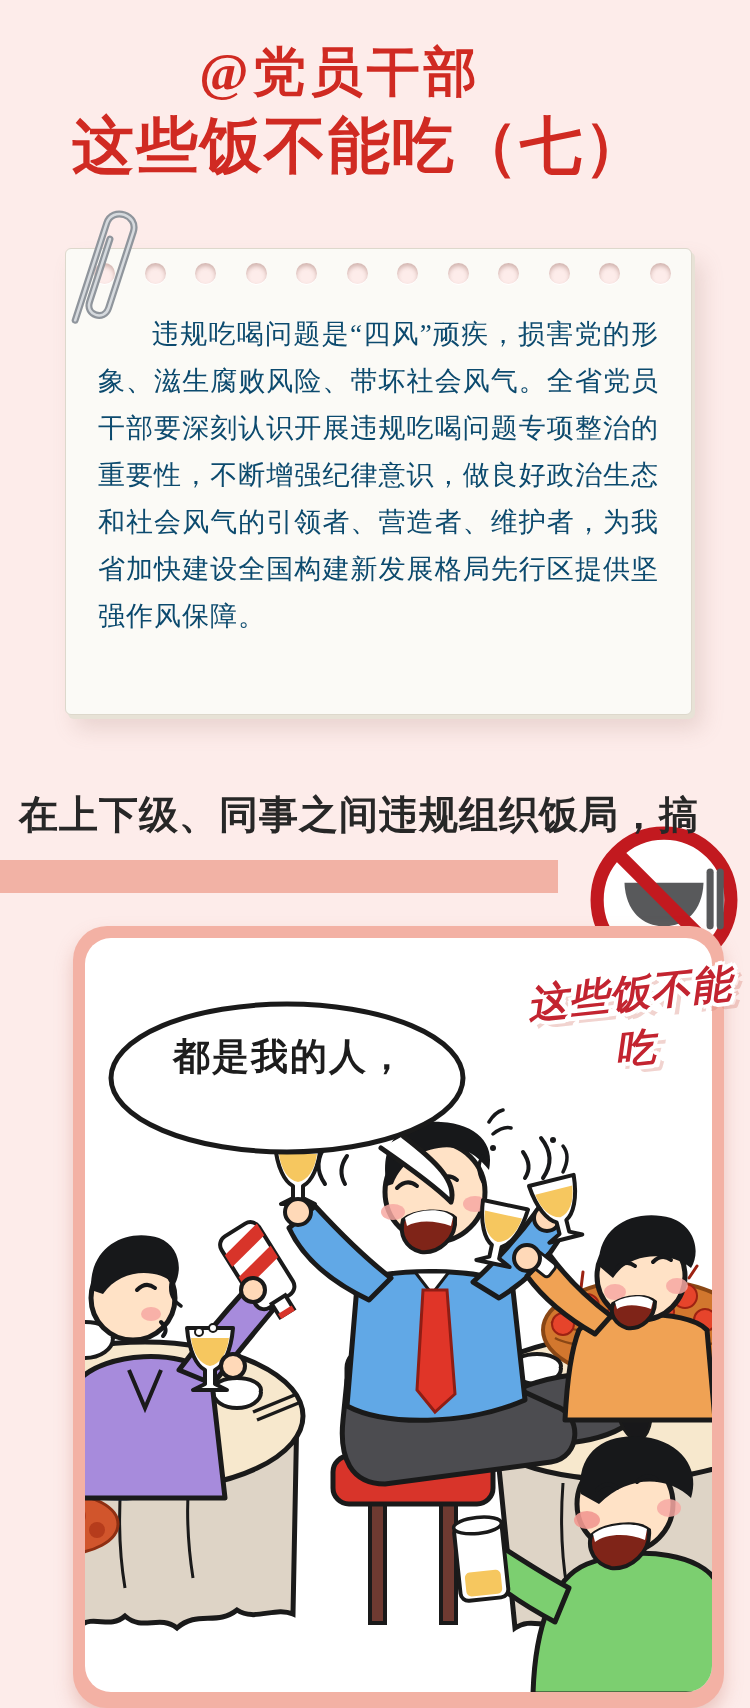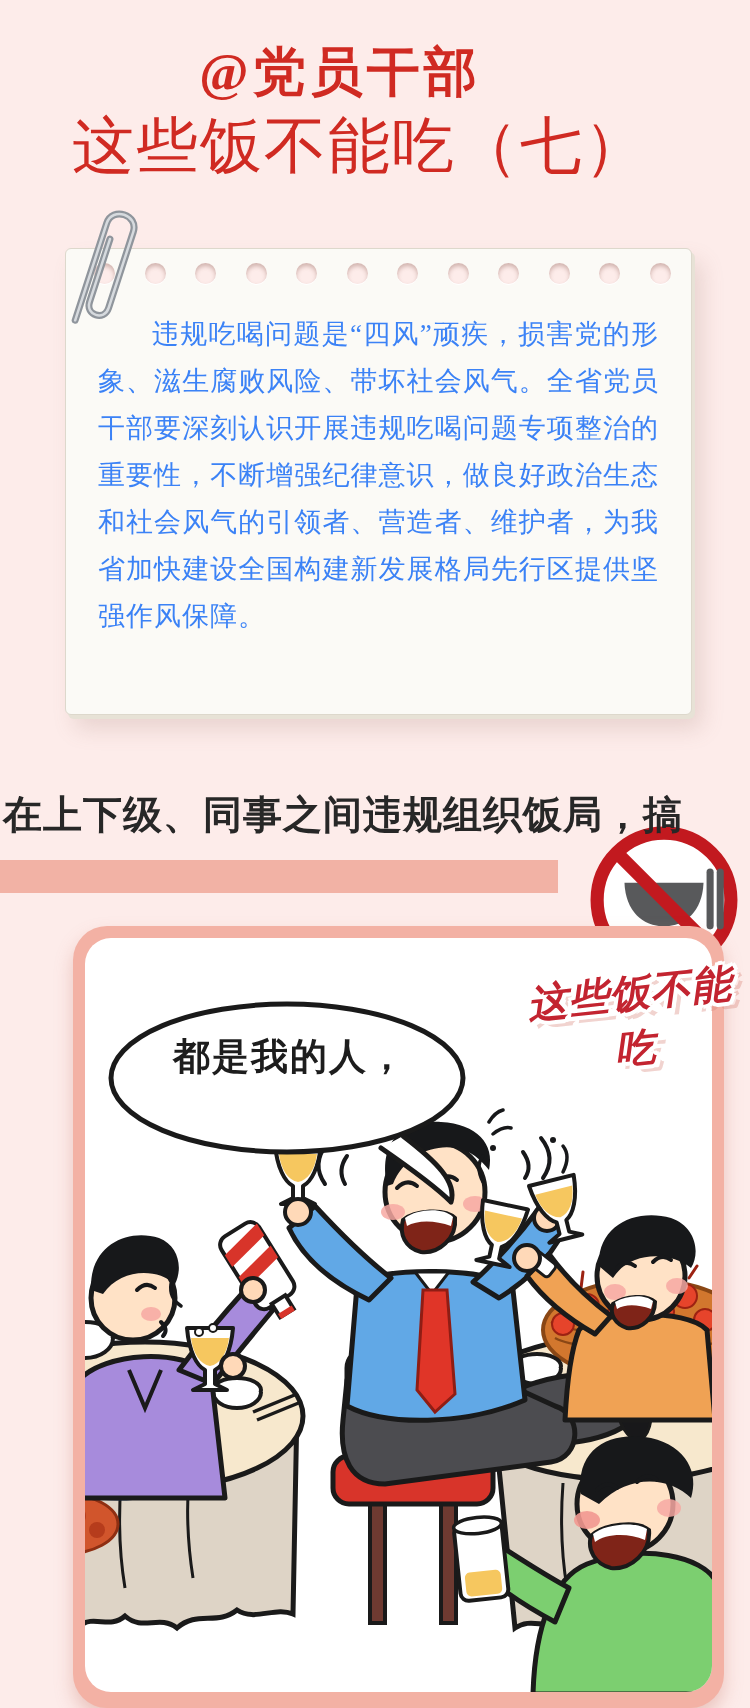--- a/index.html
+++ b/index.html
@@ -2,37 +2,37 @@
 <html><head>
 <meta charset="utf-8">
 <style>
   html,body{margin:0;padding:0;}
   .page{position:relative;width:750px;height:1708px;background:#fdecea;overflow:hidden;
         font-family:"Liberation Sans",sans-serif;}
   
   .title{position:absolute;top:36px;left:0;width:680px;text-align:center;margin:0;
          color:#d02a22;font-family:"Liberation Serif","DejaVu Serif",serif;}
   .title .t1{display:block;font-size:53px;font-weight:900;letter-spacing:4px;line-height:72px;}
-  .title .t2{display:block;font-size:62px;font-weight:400;letter-spacing:2px;line-height:76px;margin-left:40px;}
+  .title .t2{display:block;font-size:62px;font-weight:700;letter-spacing:2px;line-height:76px;margin-left:40px;}
   
   .note{position:absolute;left:65px;top:248px;width:625px;height:465px;background:#fbfaf6;
         border:1px solid #ddd8cc;border-radius:6px;
         box-shadow:3px 4px 0 #e7e2d6, 10px 14px 22px rgba(150,110,100,.20);}
   .holes{position:absolute;top:14px;left:28px;right:20px;display:flex;justify-content:space-between;}
   .hole{width:21px;height:21px;border-radius:50%;background:#fdecea;
         box-shadow:inset 0 3px 4px rgba(140,90,80,.38), 0 1px 0 #ffffff;}
   .np{margin:0;padding:0 32px;text-indent:2em;text-align:justify;
       font-family:"Liberation Serif","DejaVu Serif",serif;
-      font-size:27px;line-height:47px;letter-spacing:1px;color:#3b82f6;}
+      font-size:27px;line-height:47px;letter-spacing:1px;color:#0c4a6e;}
   .np.first{margin-top:62px;}
   .clip{position:absolute;left:68px;top:196px;width:80px;height:150px;}
   
   .heading{position:absolute;left:0;top:788px;width:750px;}
   .hl-bar{position:absolute;left:0;top:72px;width:558px;height:33px;background:#f2b2a5;z-index:1;}
-  .hline{position:relative;z-index:2;display:block;padding-left:3px;
+  .hline{position:relative;z-index:2;display:block;padding-left:19px;
          font-size:39px;line-height:53px;font-weight:900;color:#272727;letter-spacing:1px;}
   
   .noeat{position:absolute;left:588px;top:824px;width:152px;height:152px;}
   
   .stamp{position:absolute;left:510px;top:966px;width:245px;text-align:center;
          transform:rotate(-6deg);font-family:"Liberation Serif","DejaVu Serif",serif;
          font-size:40px;font-weight:900;font-style:italic;color:#c32430;letter-spacing:1px;
          text-shadow:-3px -3px 0 #fff,3px -3px 0 #fff,-3px 3px 0 #fff,3px 3px 0 #fff,
                      0 -4px 0 #fff,0 4px 0 #fff,-4px 0 0 #fff,4px 0 0 #fff,
                      7px 7px 0 rgba(216,130,118,.35);z-index:6;}

